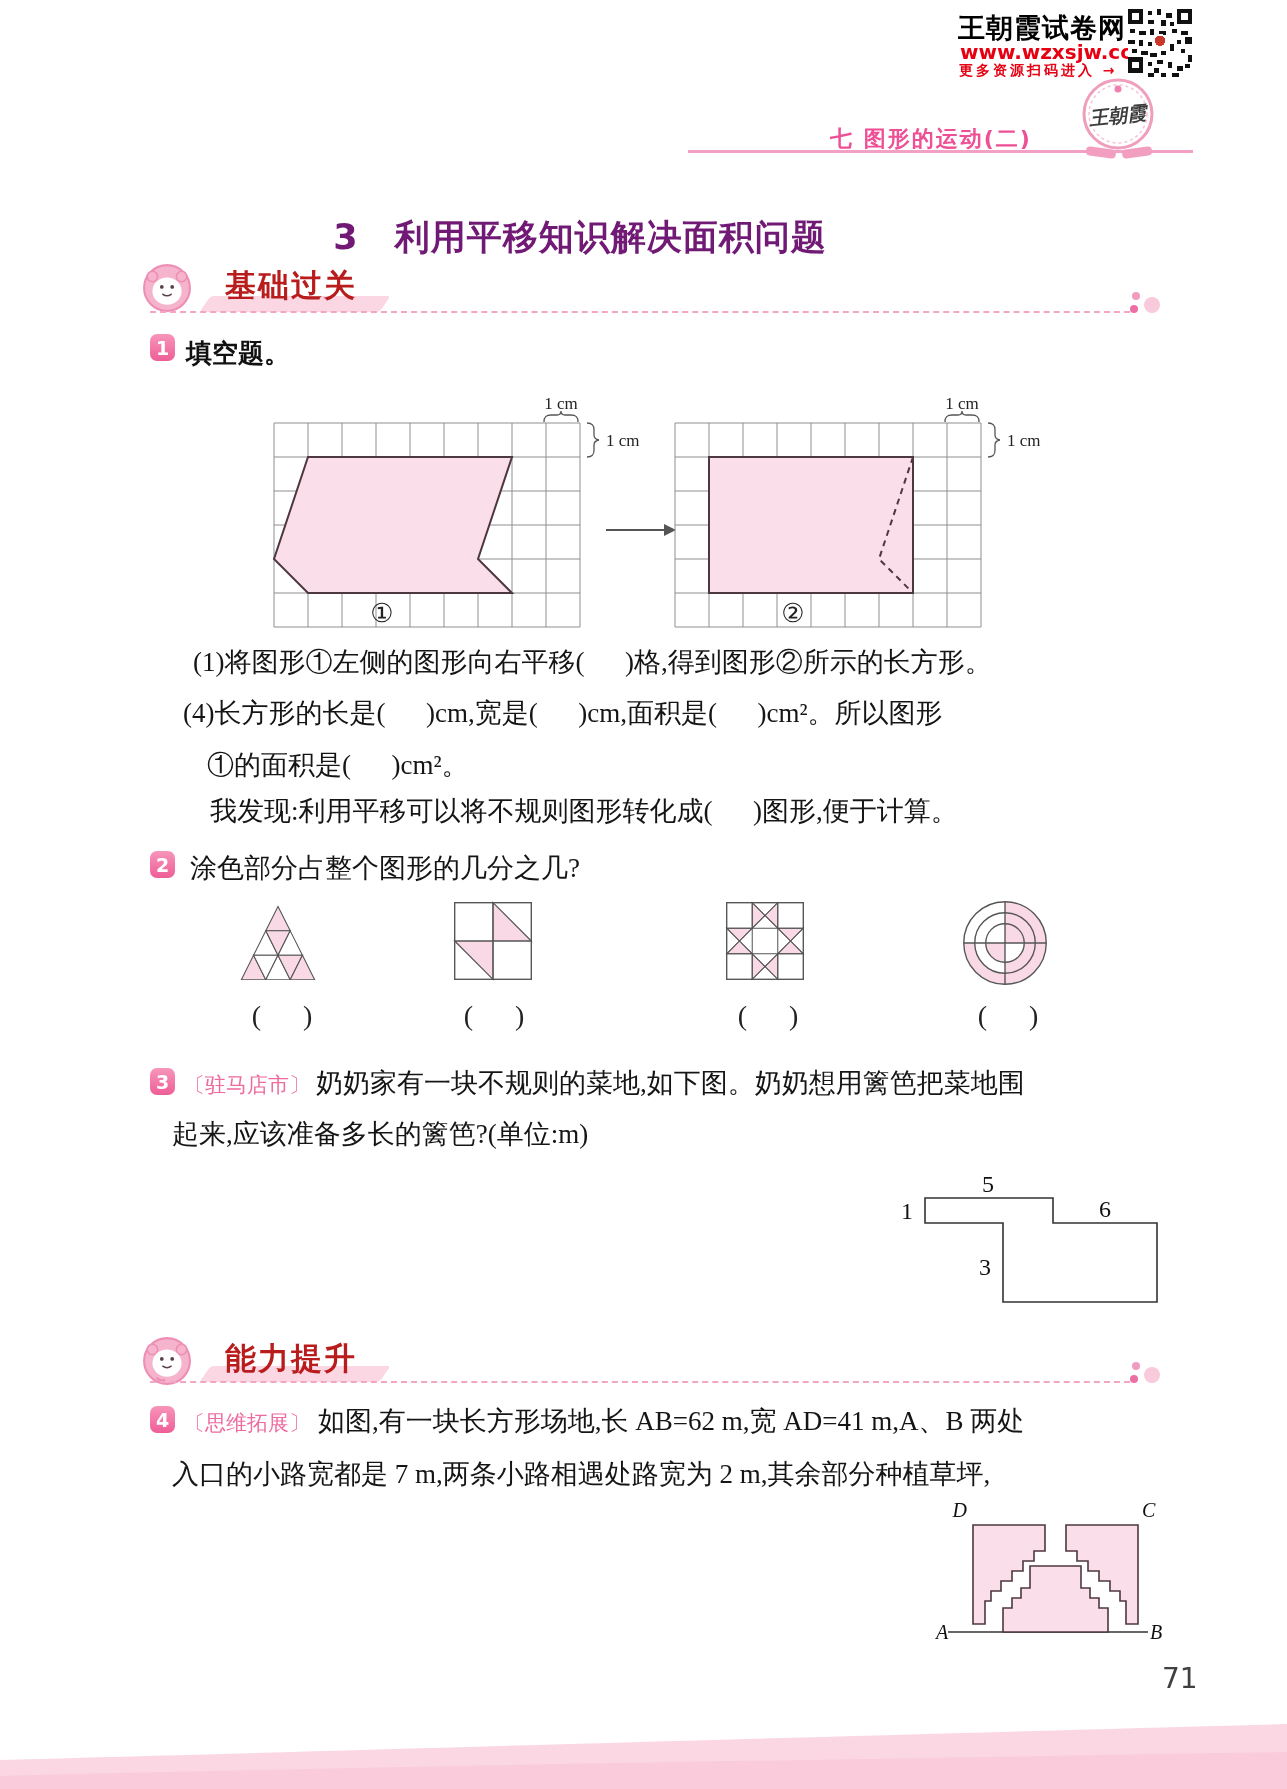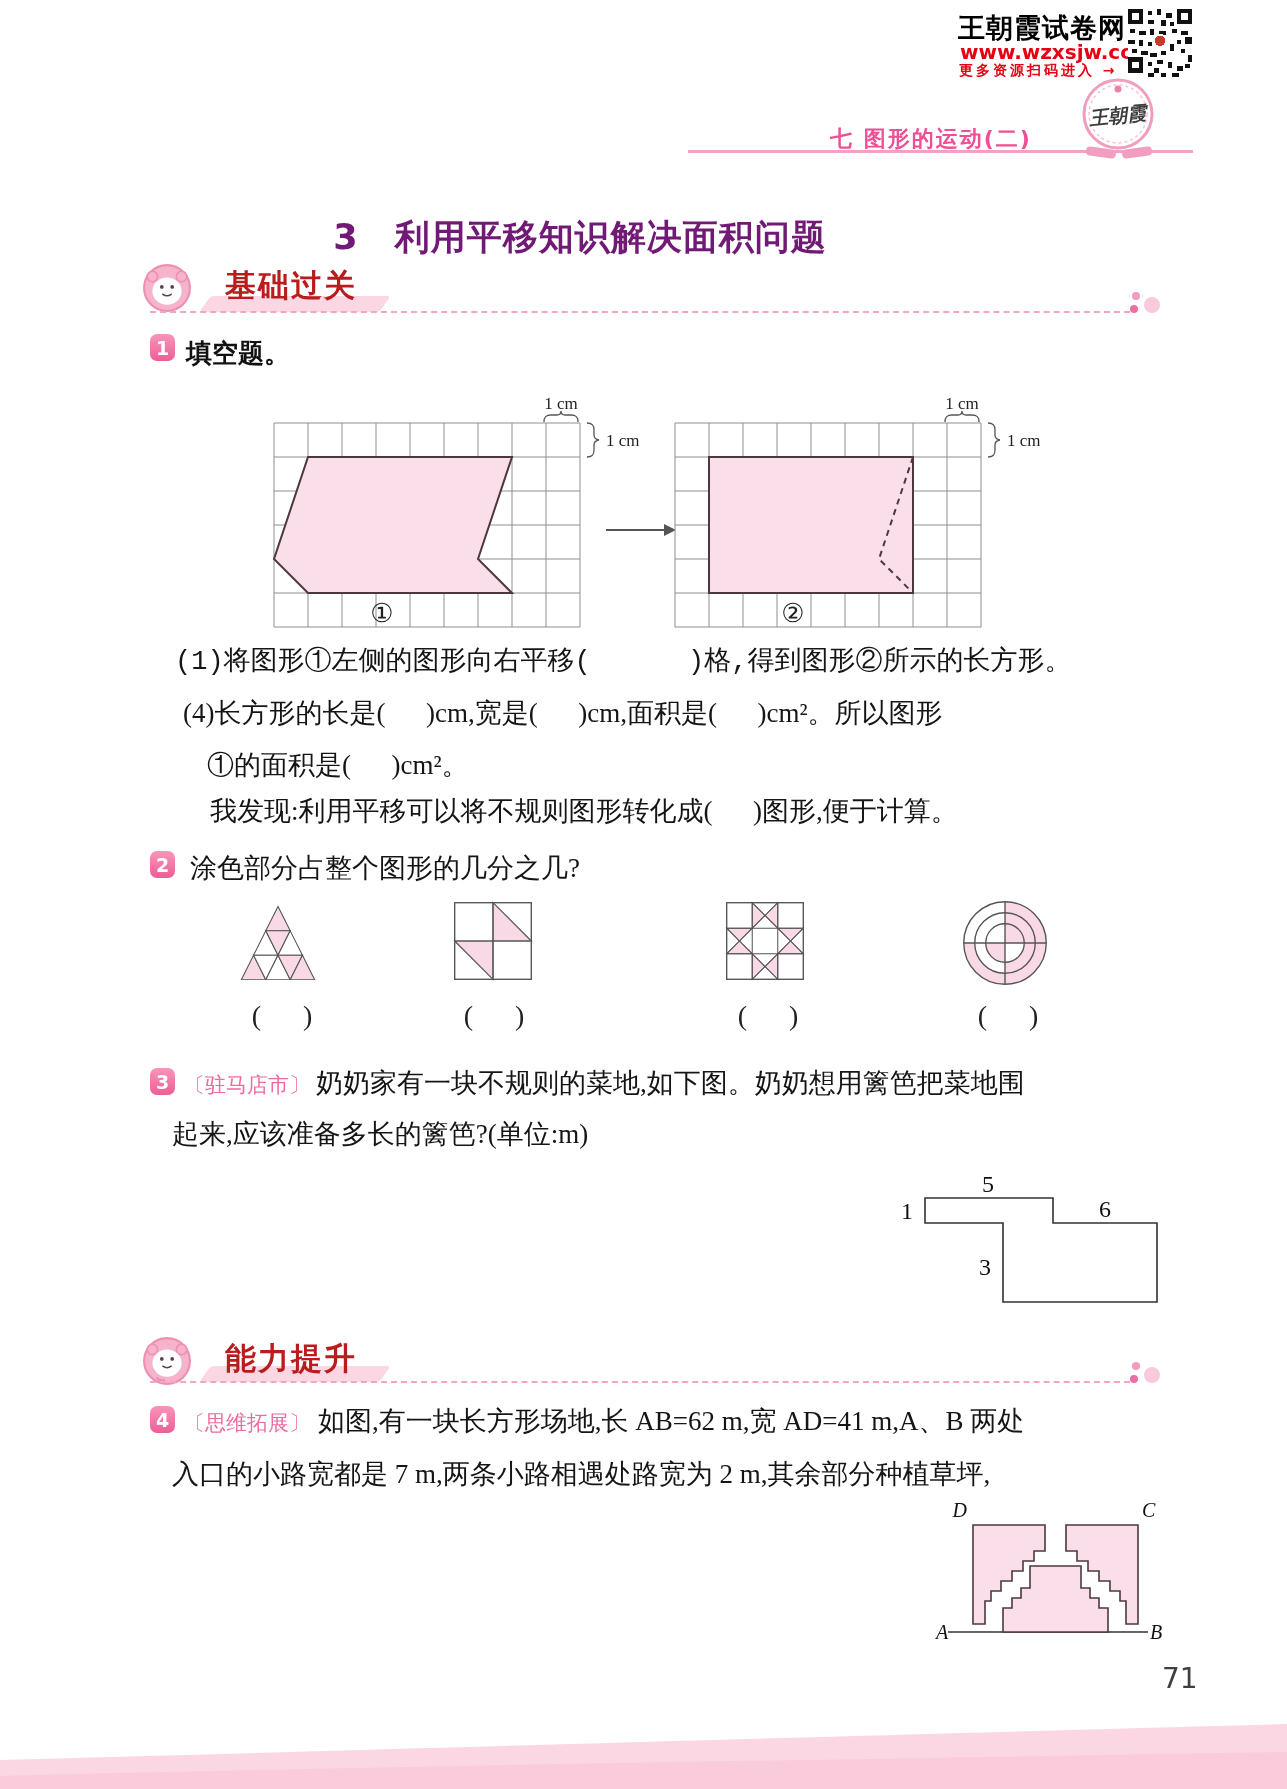--- a/index.html
+++ b/index.html
@@ -137,21 +137,21 @@
     <path d="M34 38V242M68 38V242M102 38V242M136 38V242M170 38V242M204 38V242M238 38V242M272 38V242M306 38V242M340 38V242" stroke="#8f8f8f" stroke-width="1" fill="none"></path>
     <rect x="68" y="72" width="204" height="136" fill="#fadee9" stroke="#4d383f" stroke-width="2"></rect>
     <path d="M272,72 L238,174 L272,208" stroke="#4d383f" stroke-width="2" stroke-dasharray="6 5" fill="none"></path>
     <text x="152" y="237" font-size="26" fill="#222" text-anchor="middle">②</text>
     <text x="321" y="24" font-size="17" fill="#222" text-anchor="middle">1 cm</text>
     <path d="M304,37 C304,31 307,30 311,30 L317,30 C319.5,30 321,29 321,26 C321,29 322.5,30 325,30 L331,30 C335,30 338,31 338,37" stroke="#555" stroke-width="1.3" fill="none"></path>
     <path d="M347,38 C353,38 354,41 354,45 L354,50 C354,53 355.5,54.5 359,55 C355.5,55.5 354,57 354,60 L354,65 C354,69 353,72 347,72" stroke="#555" stroke-width="1.3" fill="none"></path>
     <text x="366" y="61" font-size="17" fill="#222">1 cm</text>
   </svg>
 
-  <div class="line" style="left:175px;top:645px;font-family:Liberation Mono, monospace;">(1)将图形①左侧的图形向右平移(      )格,得到图形②所示的长方形。</div>
+  <div class="line" style="left:193px;top:645px;">(1)将图形①左侧的图形向右平移(      )格,得到图形②所示的长方形。</div>
   <div class="line" style="left:183px;top:696px;">(4)长方形的长是(      )cm,宽是(      )cm,面积是(      )cm²。所以图形</div>
   <div class="line" style="left:207px;top:748px;">①的面积是(      )cm²。</div>
   <div class="line" style="left:210px;top:794px;">我发现:利用平移可以将不规则图形转化成(      )图形,便于计算。</div>
 
   <div class="badge" style="left:150px;top:851px;">2</div>
   <div class="line" style="left:190px;top:851px;">涂色部分占整个图形的几分之几?</div>
 
   <svg class="abs" style="left:236px;top:900px;" width="84" height="80" viewBox="0 0 110 104">
     <g stroke="#555" stroke-width="1.4">
       <polygon points="55,8 39,40 71,40" fill="#f9d9e6"></polygon>

